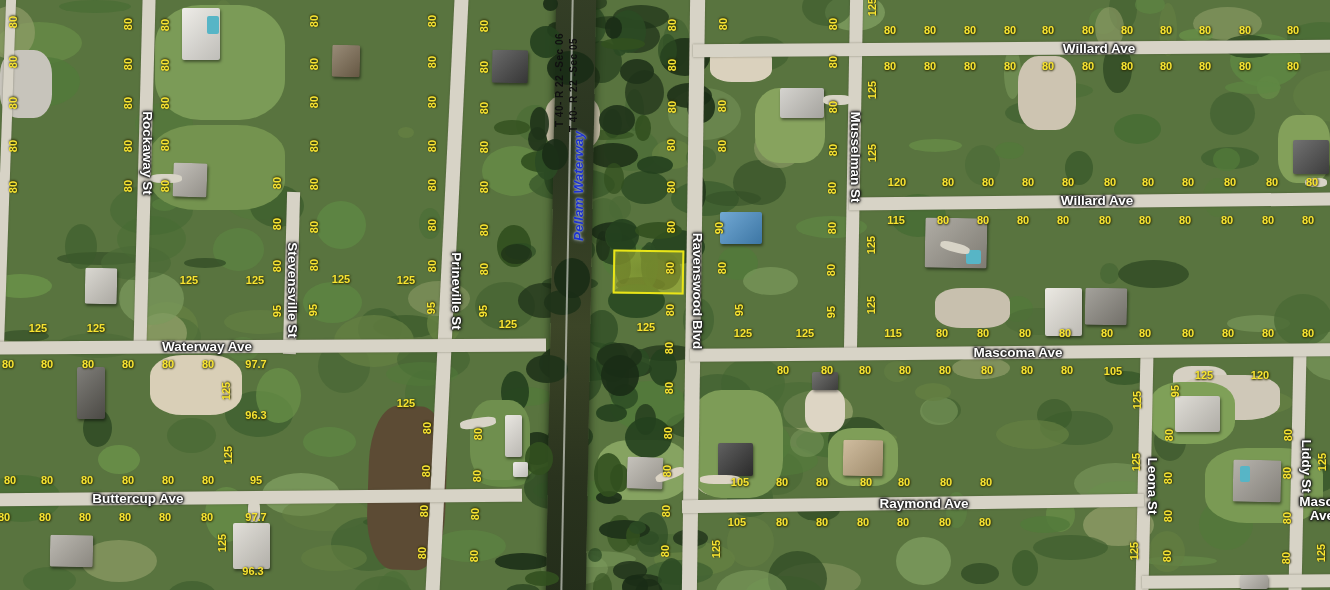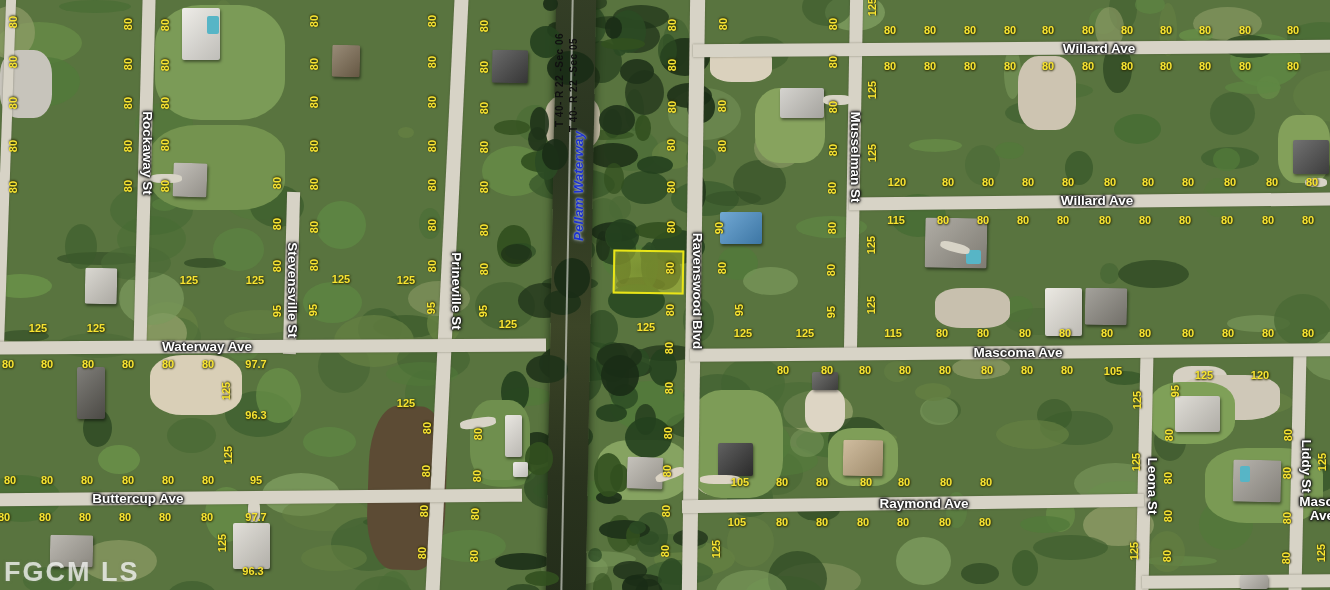--- a/index.html
+++ b/index.html
@@ -635,14 +635,13 @@
       <div class="slabel vdown" style="left: 456px; top: 291px;">Prineville St</div>
       <div class="slabel vdown" style="left: 697px; top: 291px;">Ravenswood Blvd</div>
       <div class="slabel vdown" style="left: 855px; top: 157px;">Musselman St</div>
       <div class="slabel vdown" style="left: 1152px; top: 486px;">Leona St</div>
       <div class="slabel vdown" style="left: 1306px; top: 466px;">Liddy St</div>
       <div class="seclabel" style="left: 559px; top: 80px;">T 40- R 22 -Sec 06</div>
       <div class="seclabel" style="left: 573px; top: 85px;">T 40- R 22 -Sec 05</div>
     </div>
   <div id="parcel" style="left: 613px; top: 250px; width: 67px; height: 40px;"></div>
   <div id="waterway-label" style="left: 578px; top: 186px;">Pellam Waterway</div>
-  <div id="watermark">FGCM LS</div>
 </div>
 
 </body></html>

